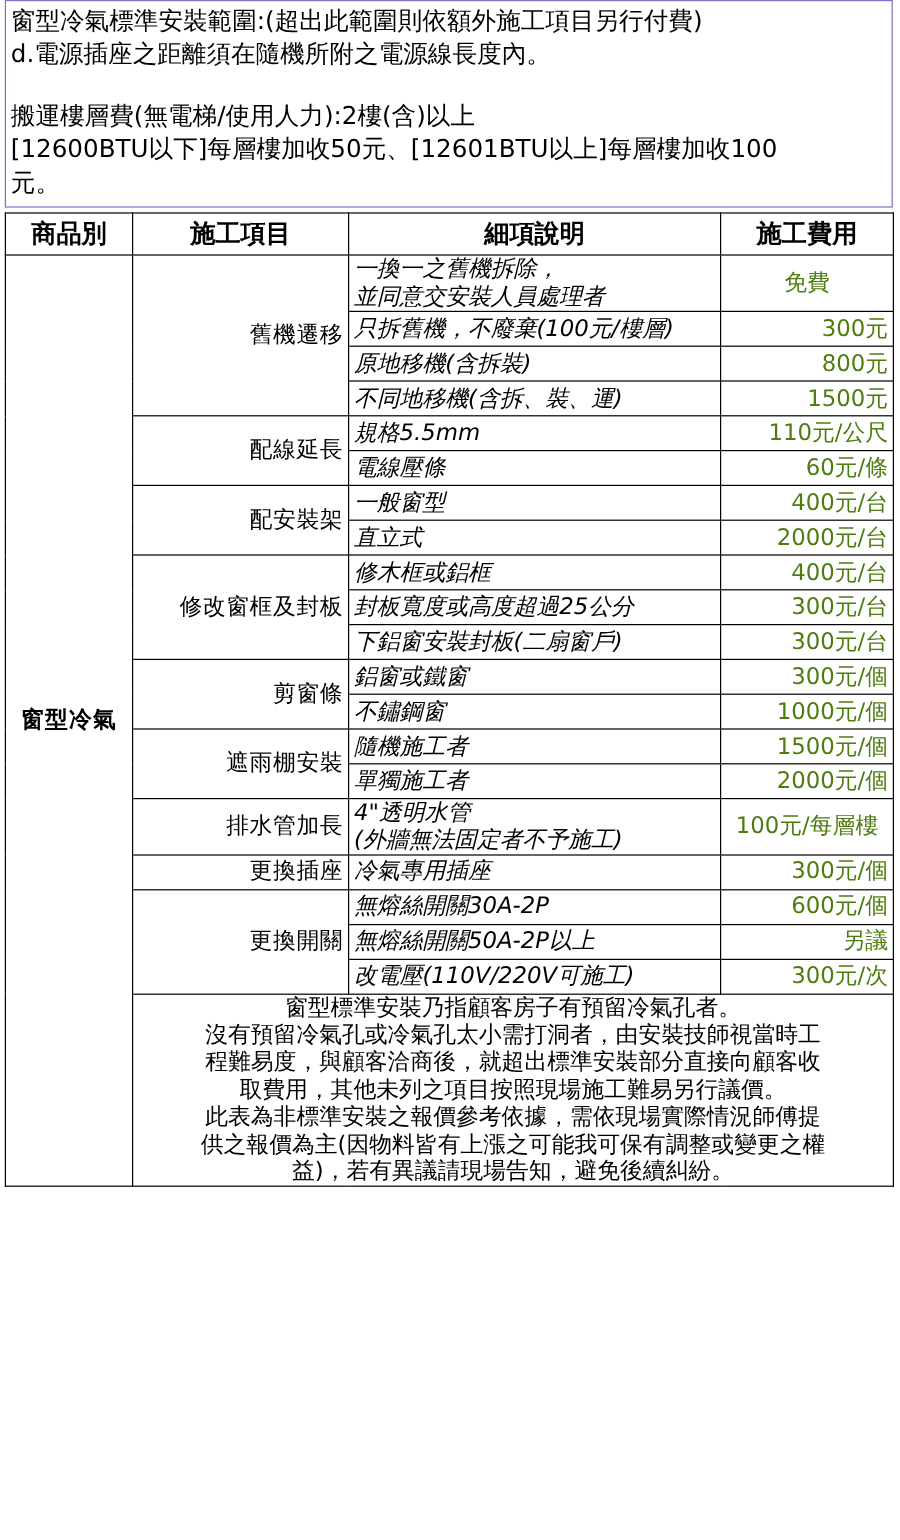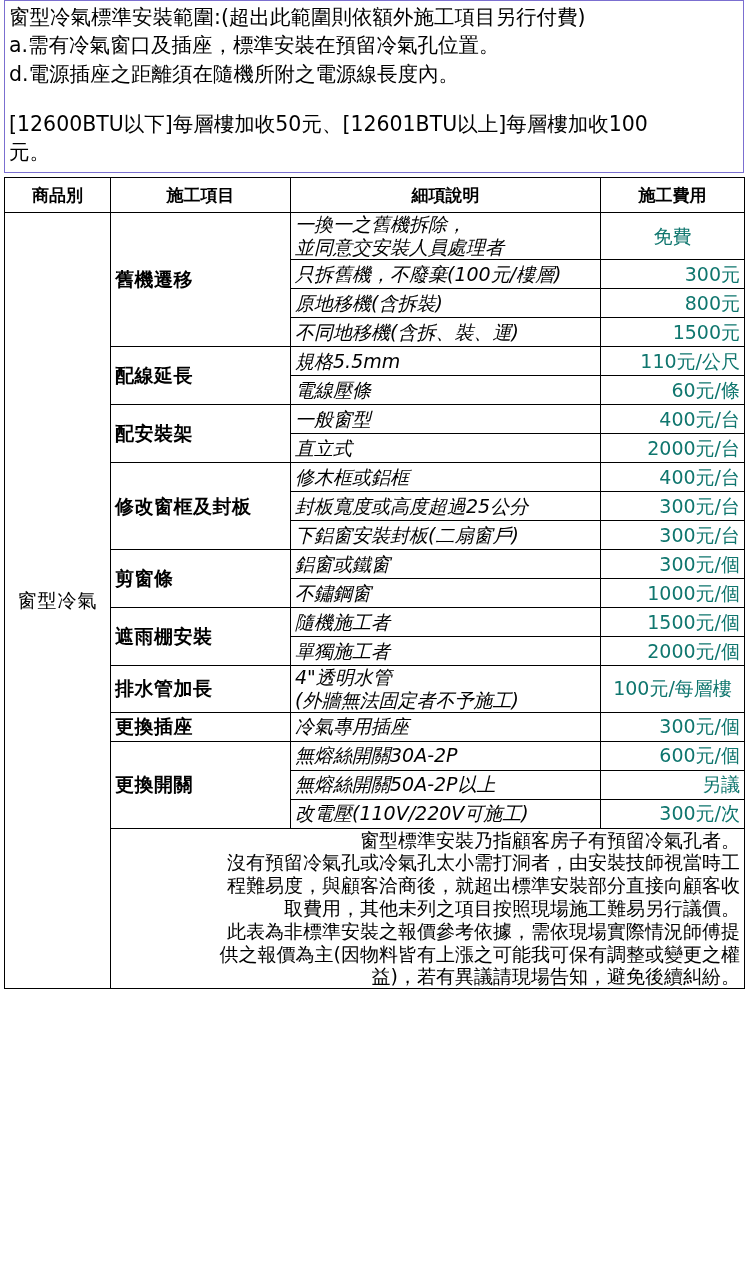--- a/index.html
+++ b/index.html
@@ -49,89 +49,89 @@
   table.pricing td, table.pricing th {
     border: 1px solid #000000;
     padding: 0 4px;
     font-size: 19px;
     vertical-align: middle;
     line-height: 1.2;
   }
   table.pricing th {
     font-weight: bold;
     text-align: center;
-    font-size: 17px;
+    font-size: 21px;
     height: 30px;
     padding: 2px 4px;
   }
   .col-product { width: 106px; }
   .col-item    { width: 180px; }
   .col-detail  { width: 310px; }
   .col-price   { width: 144px; }
 
   td.product {
     text-align: center;
-    font-weight: normal;
+    font-weight: bold;
     font-size: 21px;
     letter-spacing: 1px;
   }
   td.item {
-    text-align: left;
-    font-weight: bold;
+    text-align: right;
+    font-weight: normal;
     font-size: 21px;
     letter-spacing: 0.5px;
   }
   td.detail {
     text-align: left;
     font-size: 19px;
     padding-left: 5px;
     font-style: italic;
   }
   td.price {
     text-align: right;
-    color: #0f766e;
+    color: #4d7c0f;
     font-size: 19px;
     padding-right: 5px;
     white-space: nowrap;
   }
   td.price.center {
     text-align: center;
   }
   .row-h { height: 29px; }
   .two-line {
     line-height: 1.15;
     padding-top: 2px;
     padding-bottom: 2px;
   }
   .sub {
     display: block;
   }
 
   
   td.footnotes {
-    text-align: right;
+    text-align: center;
     font-size: 20px;
     line-height: 1.33;
     padding: 3px 4px 5px 6px;
   }
   td.footnotes .fl {
     display: block;
     white-space: nowrap;
   }
 </style>
 </head>
 <body>
 
 <div class="page">
 
   <div class="notes">
     <div class="line">窗型冷氣標準安裝範圍:(超出此範圍則依額外施工項目另行付費)</div>
-    <div class="line">a.需有冷氣窗口及插座，標準安裝在預留冷氣孔位置。</div>
     <div class="line">d.電源插座之距離須在隨機所附之電源線長度內。</div>
     <div class="spacer"></div>
+    <div class="line">搬運樓層費(無電梯/使用人力):2樓(含)以上</div>
     <div class="line">[12600BTU以下]每層樓加收50元、[12601BTU以上]每層樓加收100</div>
     <div class="line">元。</div>
   </div>
 
   <table class="pricing">
     <colgroup>
       <col class="col-product">
       <col class="col-item">
       <col class="col-detail">
       <col class="col-price">

